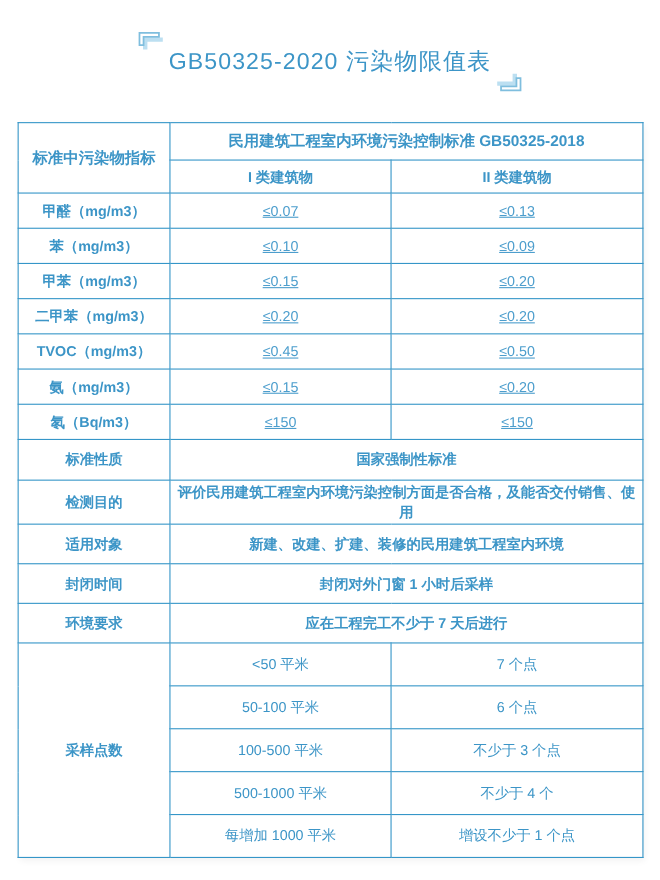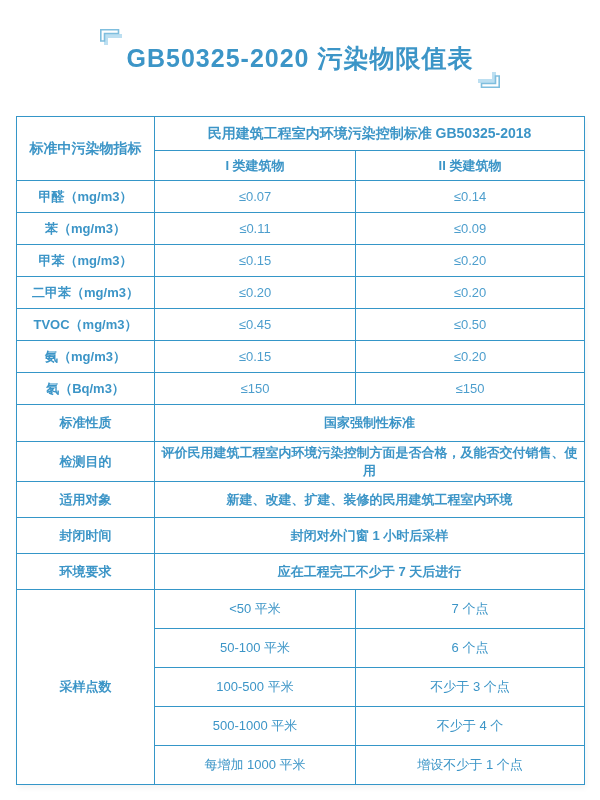--- a/index.html
+++ b/index.html
@@ -20,22 +20,22 @@
   .title-wrap{
     margin-top:38px;
     text-align:center;
   }
   .title-inner{
     position:relative;
     display:inline-block;
     padding:4px 6px;
   }
   .page-title{
-    font-size:25px;
-    font-weight:bold;
+    font-size:21px;
+    font-weight:normal;
     letter-spacing:1px;
     color:var(--text-strong);
     white-space:nowrap;
   }
   .bracket{
     position:absolute;
     width:24px;height:18px;
   }
   .bracket-tl{left:-22px;top:-10px;}
   .bracket-br{right:-22px;bottom:-10px;transform:rotate(180deg);}
@@ -57,20 +57,21 @@
     font-size:13px;
     color:var(--text-strong);
     font-weight:bold;
     padding:2px 4px;
     line-height:1.35;
   }
   td.value{
     font-weight:normal;
     color:var(--text-value);
     font-size:13px;
+    text-decoration:underline;
   }
   tr.r-std td{height:34px;font-size:14px;}
   tr.r-class td{height:30px;}
   tr.r-poll td{height:32px;}
   tr.r-nature td{height:37px;}
   tr.r-info td{height:36px;}
   tr.r-samp td{height:39px;}
   td.samp-val{font-weight:normal;color:var(--text-strong);}
 </style>
 </head>
@@ -103,25 +104,25 @@
         <td colspan="2">民用建筑工程室内环境污染控制标准 GB50325-2018</td>
       </tr>
       <tr class="r-class">
         <td>I 类建筑物</td>
         <td>II 类建筑物</td>
       </tr>
 
       <tr class="r-poll">
         <td>甲醛（mg/m3）</td>
         <td class="value">≤0.07</td>
-        <td class="value">≤0.14</td>
+        <td class="value">≤0.13</td>
       </tr>
       <tr class="r-poll">
         <td>苯（mg/m3）</td>
-        <td class="value">≤0.11</td>
+        <td class="value">≤0.10</td>
         <td class="value">≤0.09</td>
       </tr>
       <tr class="r-poll">
         <td>甲苯（mg/m3）</td>
         <td class="value">≤0.15</td>
         <td class="value">≤0.20</td>
       </tr>
       <tr class="r-poll">
         <td>二甲苯（mg/m3）</td>
         <td class="value">≤0.20</td>

